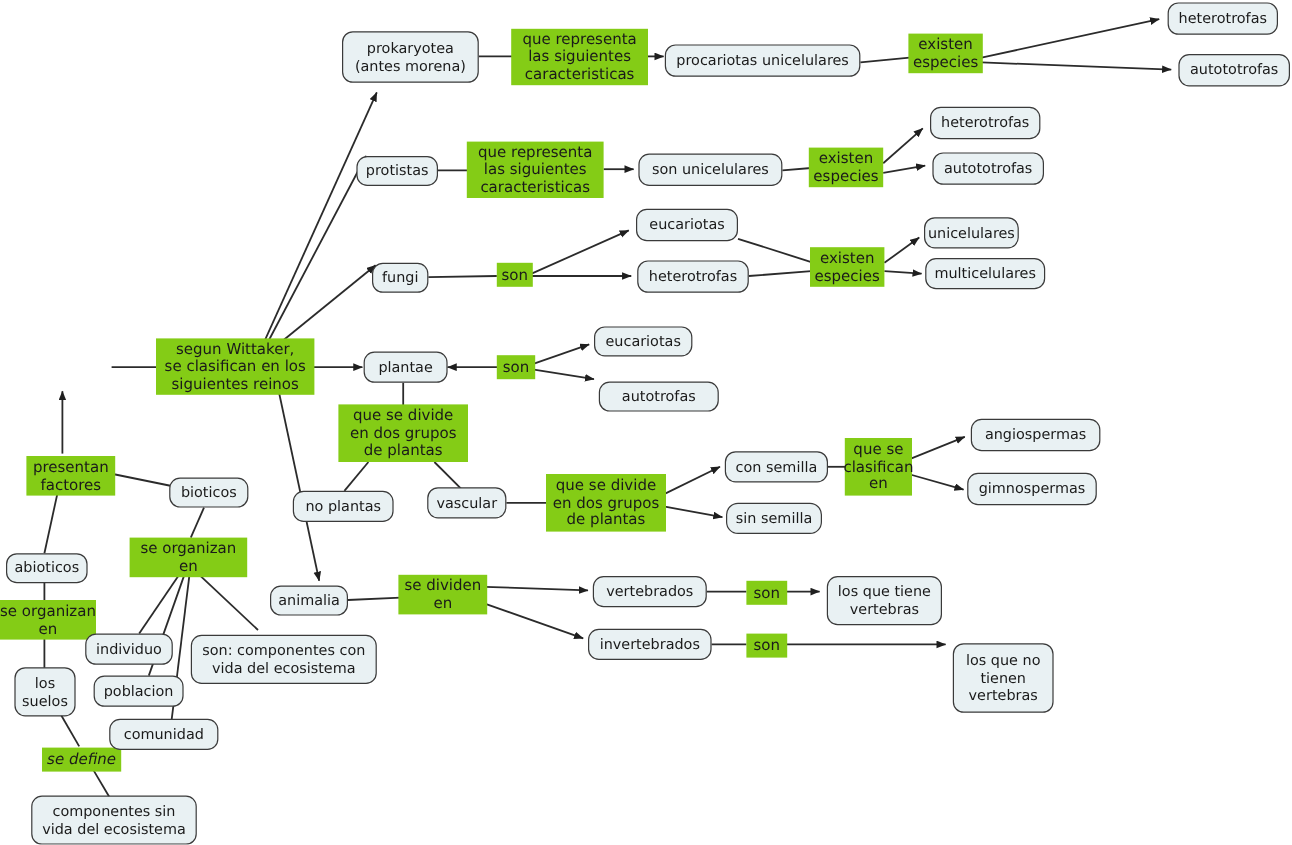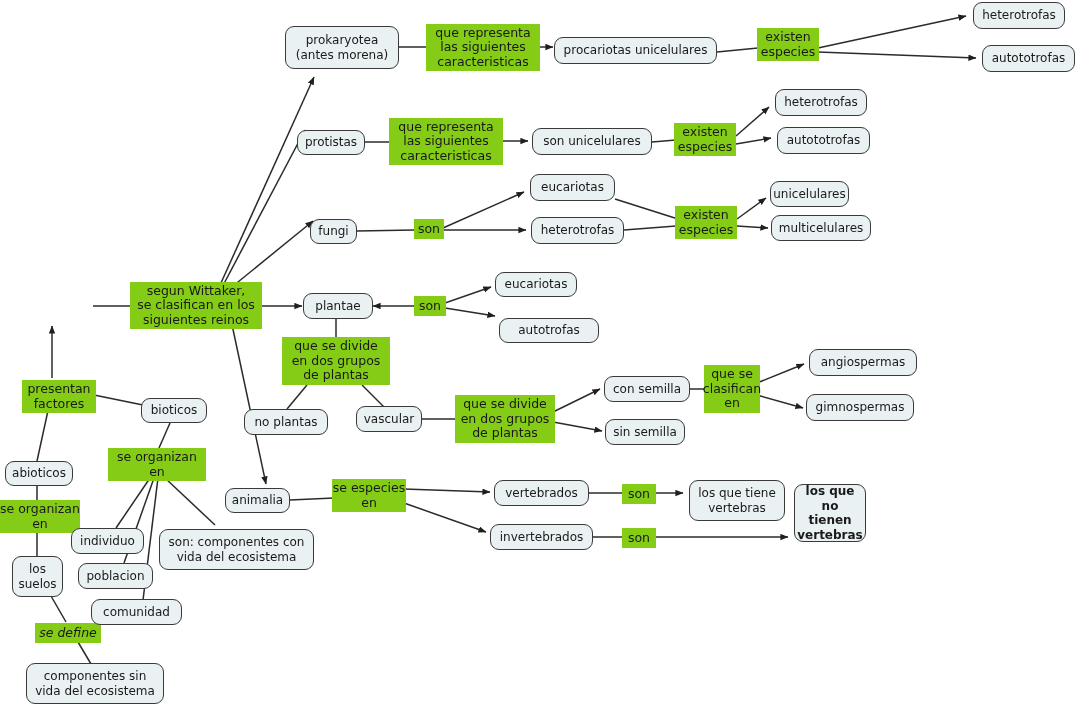--- a/index.html
+++ b/index.html
@@ -158,30 +158,30 @@
   <div class="node" style="left:770px; top:181px; width:79px; height:26px;">unicelulares</div>
   <div class="node" style="left:771px; top:215px; width:100px; height:26px;">multicelulares</div>
 
   <div class="node" style="left:303px; top:293px; width:70px; height:26px;">plantae</div>
   <div class="node" style="left:495px; top:272px; width:82px; height:25px;">eucariotas</div>
   <div class="node" style="left:499px; top:305px; width:100px; height:25px;margin-top:13px;">autotrofas</div>
 
   <div class="node" style="left:244px; top:409px; width:84px; height:26px;">no plantas</div>
   <div class="node" style="left:356px; top:406px; width:66px; height:26px;">vascular</div>
   <div class="node" style="left:604px; top:376px; width:86px; height:26px;">con semilla</div>
-  <div class="node" style="left:605px; top:419px; width:80px; height:26px;">sin semilla</div>
+  <div class="node" style="left:605px; top:419px; width:80px; height:26px;border-radius:10px;">sin semilla</div>
   <div class="node" style="left:809px; top:349px; width:108px; height:27px;">angiospermas</div>
   <div class="node" style="left:806px; top:394px; width:108px; height:27px;">gimnospermas</div>
 
   <div class="node" style="left:225px; top:488px; width:65px; height:25px;">animalia</div>
   <div class="node" style="left:494px; top:480px; width:95px; height:26px;">vertebrados</div>
   <div class="node" style="left:490px; top:524px; width:103px; height:26px;">invertebrados</div>
   <div class="node" style="left:689px; top:480px; width:96px; height:41px;">los que tiene
 vertebras</div>
-  <div class="node" style="left:794px; top:484px; width:72px; height:58px;font-weight:bold;">los que no
+  <div class="node" style="left:794px; top:536px; width:84px; height:58px;">los que no
 tienen
 vertebras</div>
 
   <div class="node" style="left:141px; top:398px; width:66px; height:25px;">bioticos</div>
   <div class="node" style="left:5px; top:461px; width:68px; height:25px;">abioticos</div>
   <div class="node" style="left:71px; top:528px; width:73px; height:26px;">individuo</div>
   <div class="node" style="left:78px; top:563px; width:75px; height:26px;">poblacion</div>
   <div class="node" style="left:91px; top:599px; width:91px; height:26px;">comunidad</div>
   <div class="node" style="left:159px; top:529px; width:155px; height:41px;">son: componentes con
 vida del ecosistema</div>
@@ -209,21 +209,21 @@
   <div class="linklabel" style="left:414px; top:296px; width:32px; height:20px;">son</div>
   <div class="linklabel" style="left:282px; top:337px; width:108px; height:48px;">que se divide
 en dos grupos
 de plantas</div>
   <div class="linklabel" style="left:455px; top:395px; width:100px; height:48px;">que se divide
 en dos grupos
 de plantas</div>
   <div class="linklabel" style="left:704px; top:365px; width:56px; height:48px;">que se
 clasifican
 en</div>
-  <div class="linklabel" style="left:332px; top:479px; width:74px; height:33px;">se especies
+  <div class="linklabel" style="left:332px; top:479px; width:74px; height:33px;">se dividen
 en</div>
   <div class="linklabel" style="left:622px; top:484px; width:34px; height:20px;">son</div>
   <div class="linklabel" style="left:622px; top:528px; width:34px; height:20px;">son</div>
   <div class="linklabel" style="left:22px; top:380px; width:74px; height:33px;">presentan
 factores</div>
   <div class="linklabel" style="left:108px; top:448px; width:98px; height:33px;">se organizan
 en</div>
   <div class="linklabel" style="left:0px; top:500px; width:80px; height:33px;">se organizan
 en</div>
   <div class="linklabel" style="left:35px; top:623px; width:66px; height:20px;font-style:italic;">se define</div>

